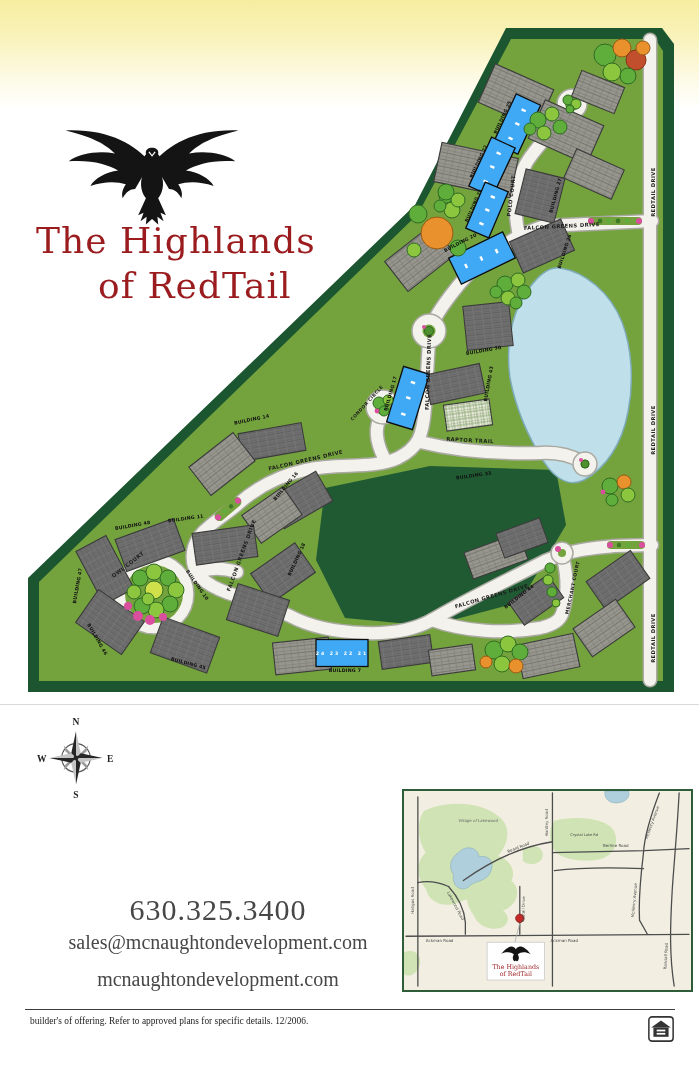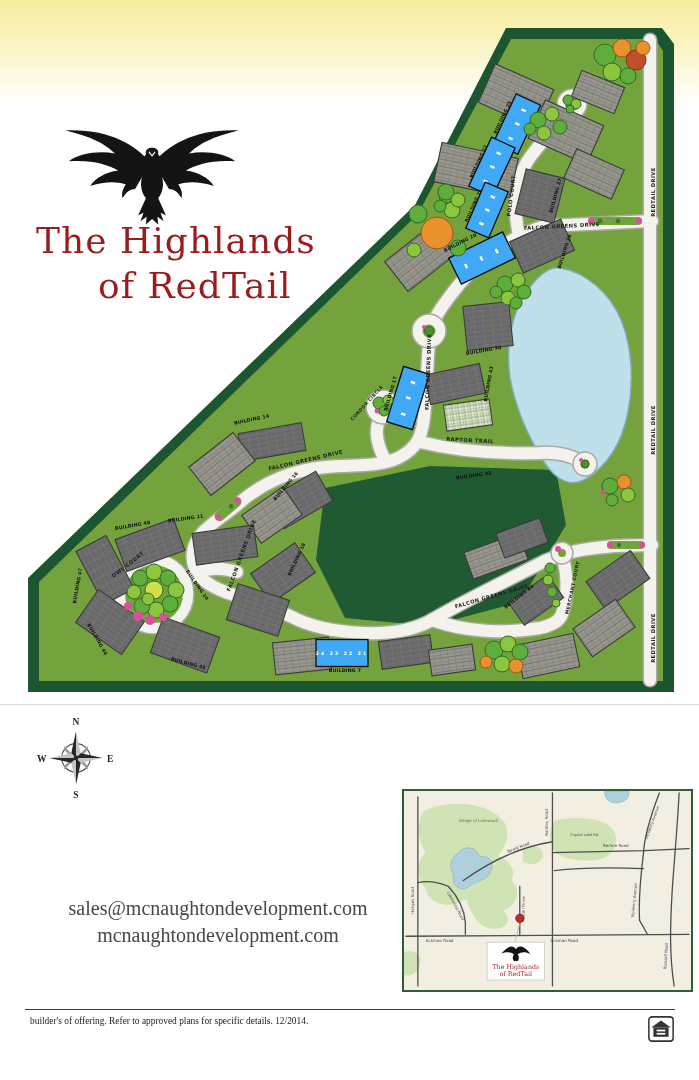--- a/index.html
+++ b/index.html
@@ -21,21 +21,21 @@
   .brand-title .l2{padding-left:62px;display:block;}
   .siteplan{position:absolute;left:0;top:0;width:699px;height:704px;}
   .divider1{position:absolute;left:0;top:704px;width:699px;border-top:1px solid #d9d9d9;}
   .compass{position:absolute;left:36px;top:712px;width:80px;height:88px;}
   .contact{
     position:absolute;left:18px;top:893px;width:400px;text-align:center;
     color:#474747;
   }
   .contact .phone{font-size:30px;letter-spacing:1px;}
   .contact .email{font-size:20px;margin-top:4px;text-align:center;}
-  .contact .web{font-size:20px;margin-top:4px;}
+  .contact .web{font-size:20px;margin-top:14px;}
   .inset{position:absolute;left:402px;top:789px;width:287px;height:199px;border:2px solid #2f5d3a;background:#f2efe2;}
   .rule-bottom{position:absolute;left:25px;top:1009px;width:650px;border-top:1.5px solid #3c3c3c;}
   .disclaimer{
     position:absolute;left:30px;top:1015px;width:560px;
     font-size:9.4px;line-height:1.4;color:#1c1c1c;
   }
   .eho{position:absolute;left:648px;top:1016px;width:26px;height:26px;}
   
   .slabel{font:700 5.2px "DejaVu Sans",sans-serif;fill:#1c1c1c;letter-spacing:.45px;}
   .blabel{font:700 4.7px "DejaVu Sans",sans-serif;fill:#101010;letter-spacing:.2px;}
@@ -460,20 +460,21 @@
       <polygon points="70,48 42,48 47,53" fill="#c4c4c4"></polygon>
   </g>
   <circle cx="42" cy="48" r="2.6" fill="#262626"></circle>
   <text class="cletter" x="42" y="13" text-anchor="middle">N</text>
   <text class="cletter" x="78" y="52" text-anchor="middle">E</text>
   <text class="cletter" x="42" y="90" text-anchor="middle">S</text>
   <text class="cletter" x="6" y="52" text-anchor="middle">W</text>
 </svg>
 
 <div class="contact">
+  <div class="phone">630.325.3400</div>
   <div class="email">sales@mcnaughtondevelopment.com</div>
   <div class="web">mcnaughtondevelopment.com</div>
 </div>
 
 <svg class="inset" viewBox="0 0 290 200" preserveAspectRatio="none">
   <rect x="0" y="0" width="290" height="200" fill="#f2efe2"></rect>
   <g fill="#cfe3b4">
     <path d="M20,20 C45,8 80,12 95,25 C110,35 105,55 95,65 C110,70 115,85 105,95 C95,108 70,105 55,112 C40,118 25,112 22,98 C12,88 12,70 22,62 C14,50 12,32 20,20 Z"></path>
     <path d="M152,30 C175,24 205,28 212,40 C218,52 212,64 200,68 C185,72 160,70 152,60 C146,50 146,38 152,30 Z"></path>
     <path d="M68,88 C85,82 105,84 112,94 C118,104 112,116 100,120 C108,126 106,136 96,138 C84,140 74,134 70,124 C62,114 60,96 68,88 Z"></path>
@@ -517,21 +518,21 @@
   <g>
     <rect x="84" y="152" width="58" height="38" fill="#ffffff" stroke="#c9c9c9" stroke-width="0.8"></rect>
     <path fill="#141414" d="M98,164 C104,156 110,154 113,159 C116,154 122,156 128,164 C122,161 118,162 115,164 C118,169 114,173 113,170 C112,173 108,169 111,164 C108,162 102,161 98,164 Z"></path>
     <text class="ico" x="113" y="179" text-anchor="middle">The Highlands</text>
     <text class="ico" x="113" y="186" text-anchor="middle">of RedTail</text>
   </g>
 </svg>
 
 <div class="rule-bottom"></div>
 <div class="disclaimer">
-  <div>builder's of offering. Refer to approved plans for specific details. 12/2014.</div>
+  <div>builder's of offering. Refer to approved plans for specific details. 12/2006.</div>
 </div>
 <svg class="eho" viewBox="0 0 24 24">
   <rect x="0.8" y="0.8" width="22.4" height="22.4" rx="3" fill="#fff" stroke="#333" stroke-width="1.4"></rect>
   <path d="M12,4.2 L21,10.6 H3 Z" fill="#333"></path>
   <rect x="5" y="10.6" width="14" height="8.6" fill="#333"></rect>
   <rect x="8" y="12.6" width="8" height="1.6" fill="#fff"></rect>
   <rect x="8" y="15.6" width="8" height="1.6" fill="#fff"></rect>
 </svg>
 
 </body></html>

